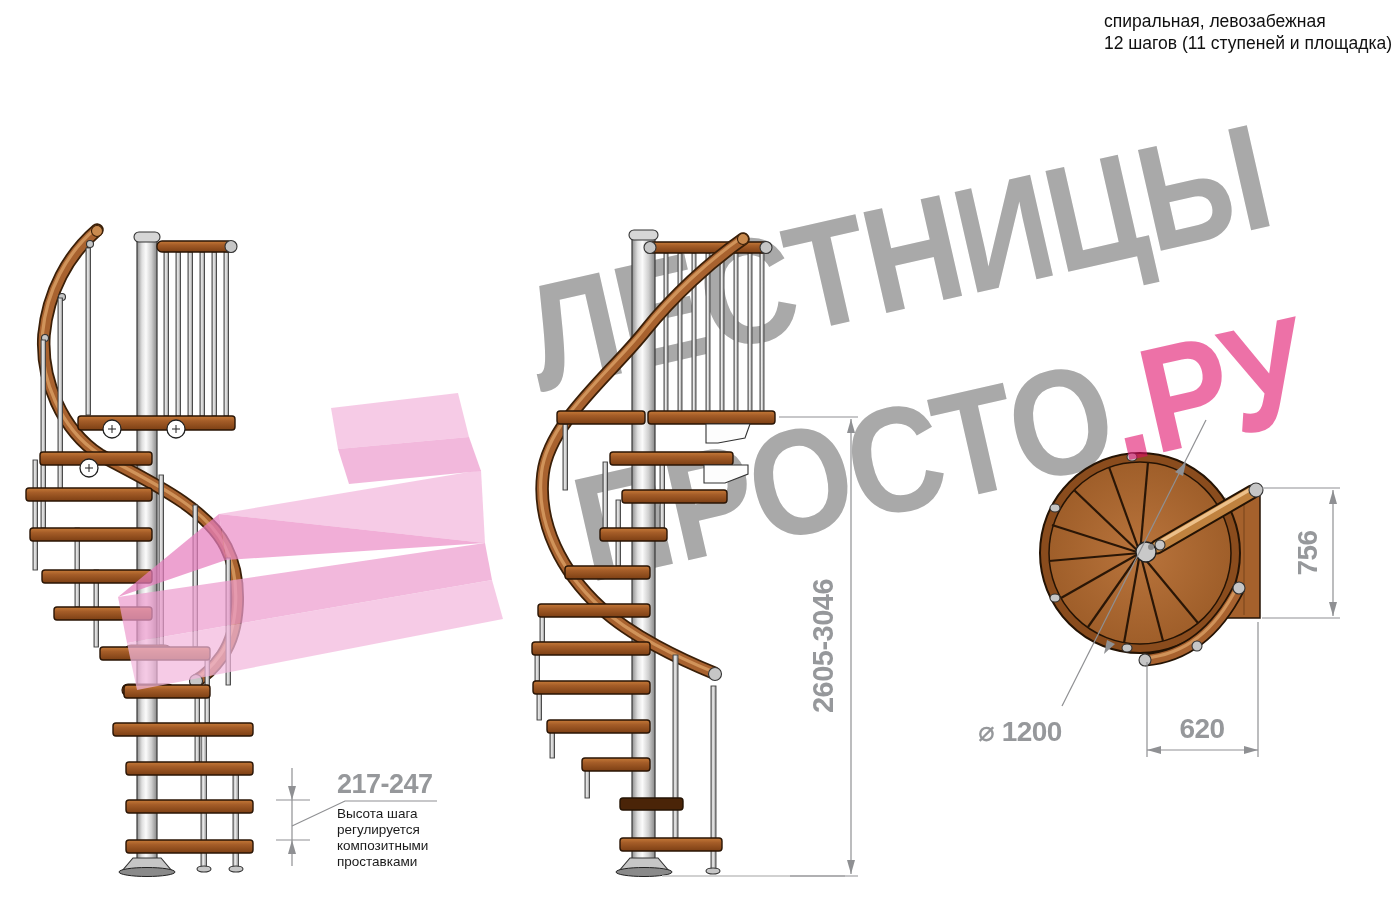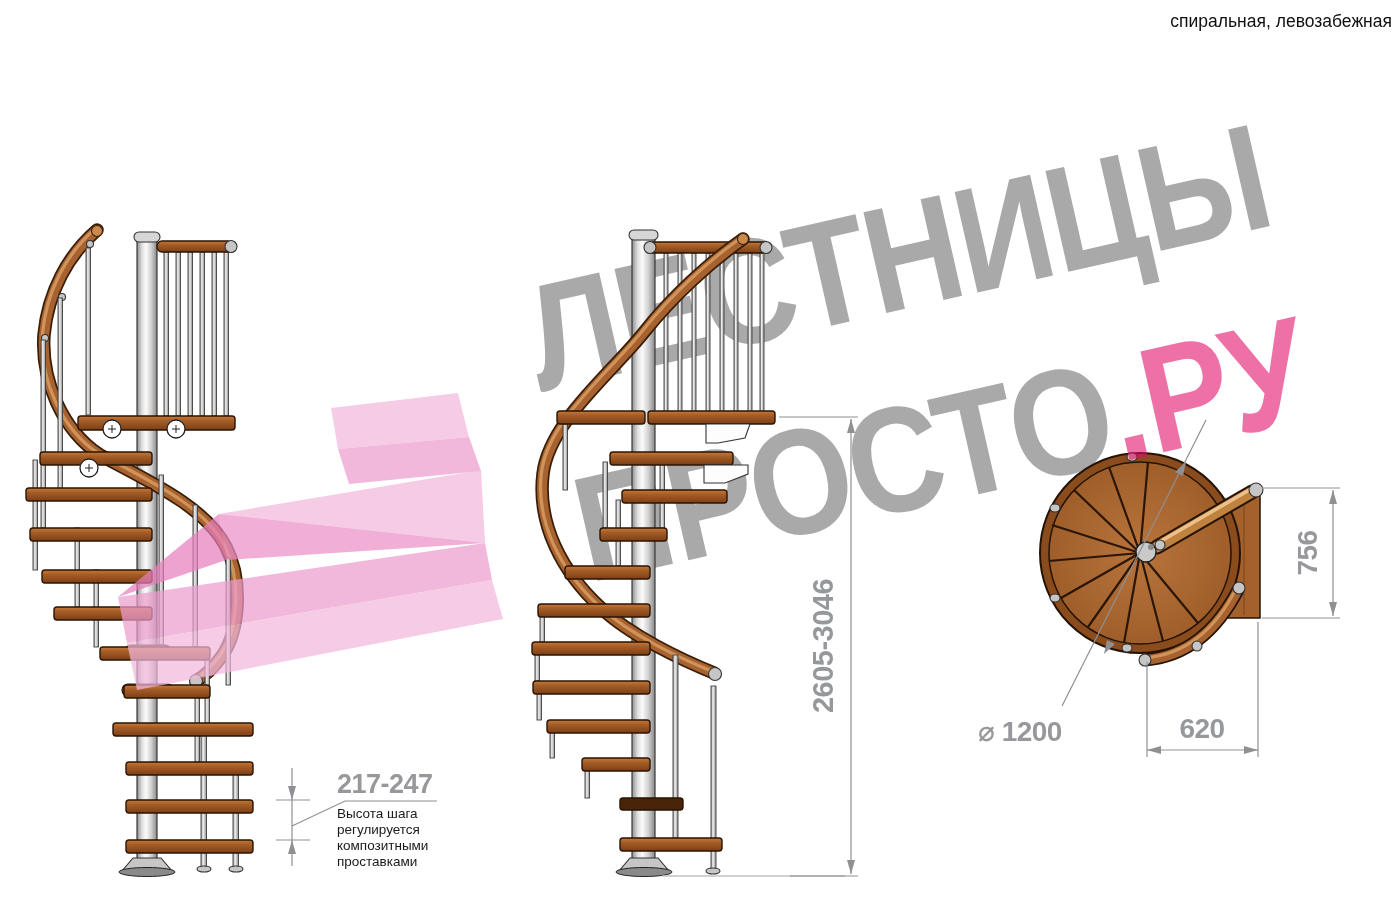--- a/index.html
+++ b/index.html
@@ -315,15 +315,16 @@
     <polygon points="127,643 492,580 503,619 137,690" fill="rgba(243,183,221,0.72)"></polygon>
   </svg>
 
   <div id="wm-pink" class="wm">
     <div>ЛЕСТНИЦЫ</div>
     <div class="l2"><span>ПРОСТО</span><span class="suffix">.РУ</span></div>
   </div>
 
   <div id="header">
     <div>спиральная, левозабежная</div>
+    <div>12 шагов (11 ступеней и площадка)</div>
   </div>
 
 </div>
 
 </body></html>

